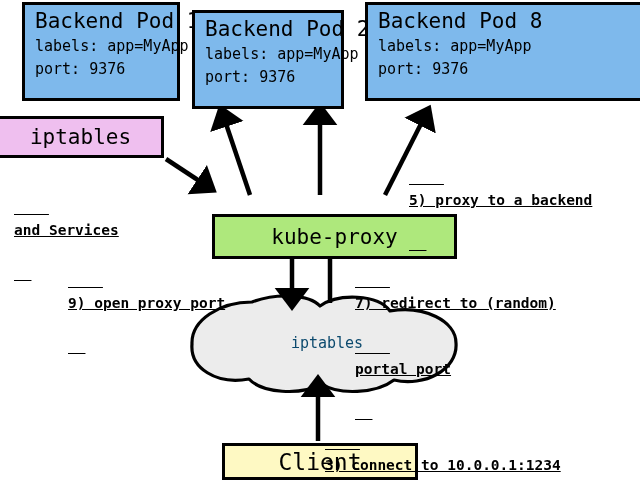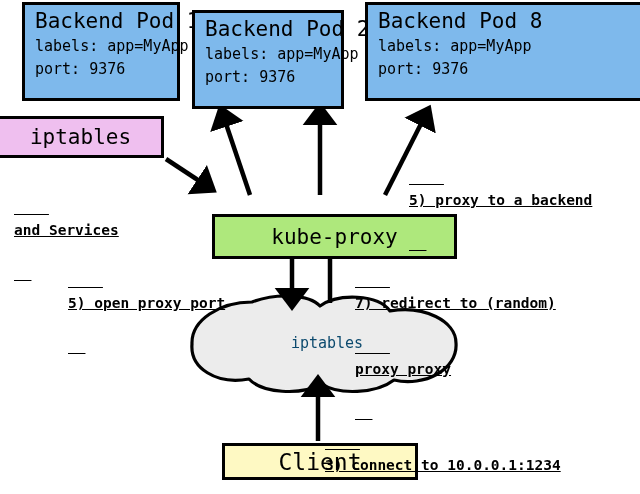--- a/index.html
+++ b/index.html
@@ -197,29 +197,29 @@
 
   <div class="node" id="client">
     <div class="node-title">Client</div>
   </div>
 
   <div class="step-label" id="label-1">
     <div>and Services</div>
   </div>
 
   <div class="step-label" id="label-2">
-    <div>5) open proxy port</div>
+    <div>9) open proxy port</div>
   </div>
 
   <div class="step-label" id="label-3">
     <div>3) connect to 10.0.0.1:1234</div>
   </div>
 
   <div class="step-label" id="label-4">
     <div>7) redirect to (random)</div>
-    <div>proxy proxy</div>
+    <div>portal port</div>
   </div>
 
   <div class="step-label" id="label-5">
     <div>5) proxy to a backend</div>
   </div>
 
 </div>
 
 </body></html>

